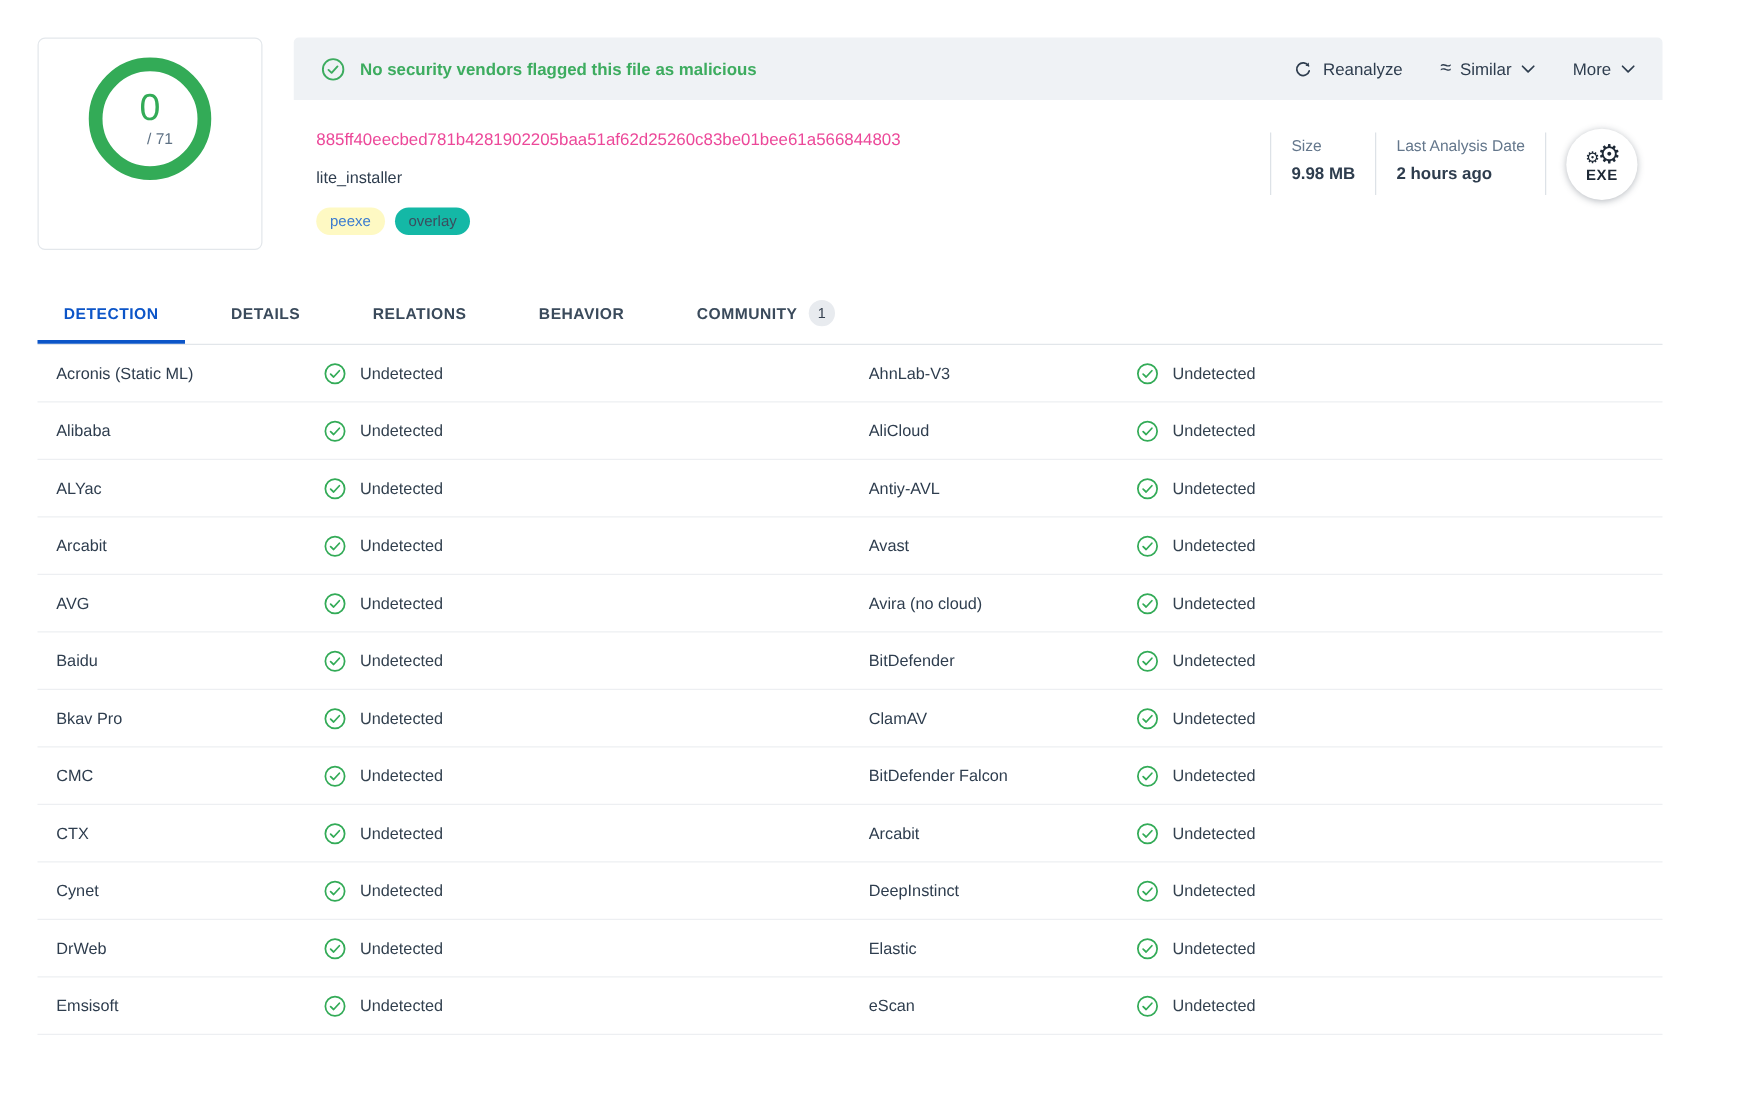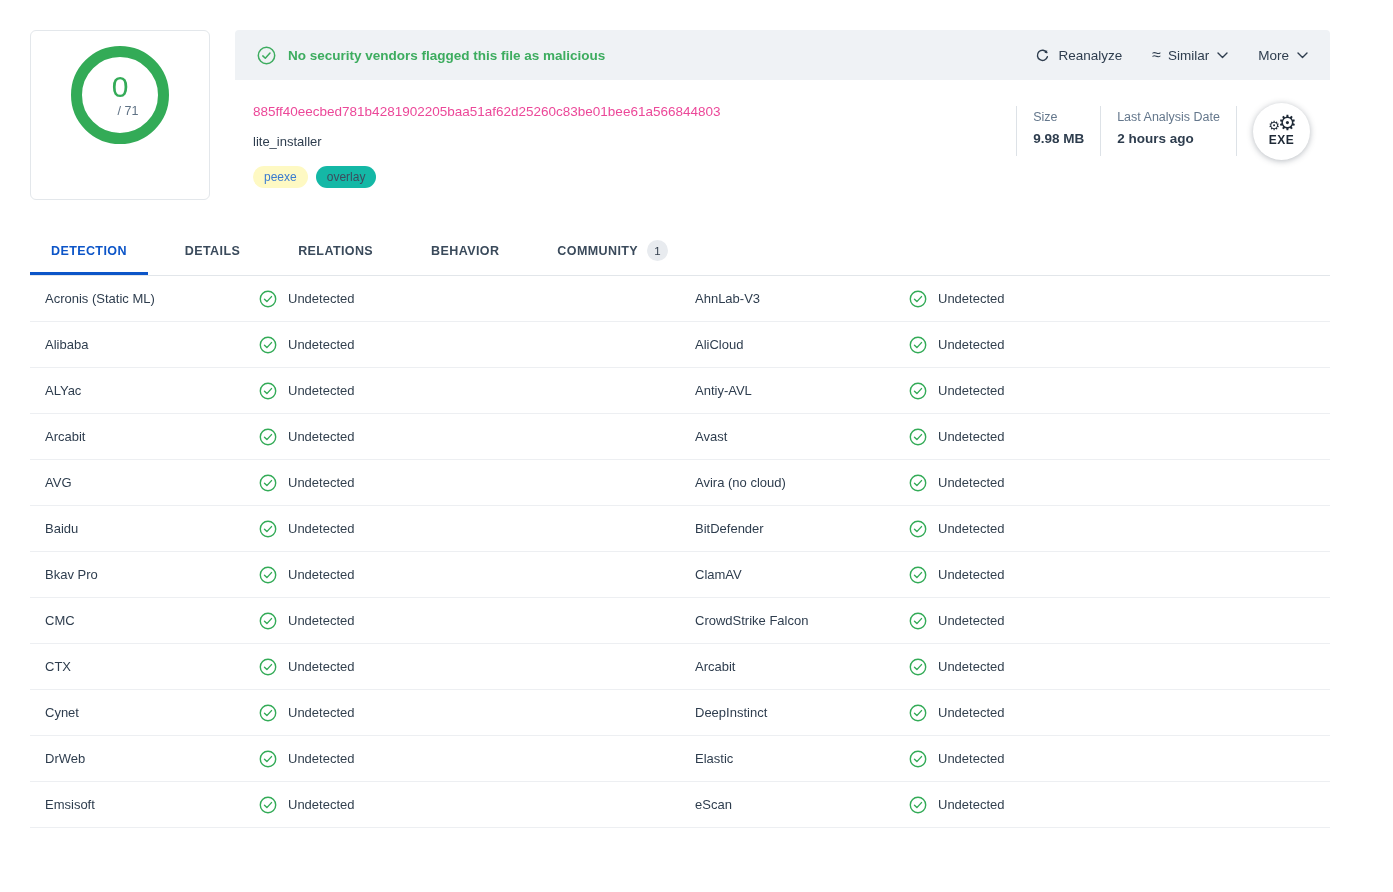--- a/index.html
+++ b/index.html
@@ -340,21 +340,21 @@
       <span class="vendor-name">CMC</span>
       <span class="status">
         <svg width="18" height="18" viewBox="0 0 18 18">
           <circle cx="9" cy="9" r="7.7" fill="none" stroke="#33ab57" stroke-width="1.4"></circle>
           <path d="M5.5 9.3l2.4 2.3 4.6-5" fill="none" stroke="#33ab57" stroke-width="1.4" stroke-linecap="round" stroke-linejoin="round"></path>
         </svg>
         <span class="status-text">Undetected</span>
       </span>
     </div>
     <div class="vcell">
-      <span class="vendor-name">CrowdStrike Falcon</span>
+      <span class="vendor-name">BitDefender Falcon</span>
       <span class="status">
         <svg width="18" height="18" viewBox="0 0 18 18">
           <circle cx="9" cy="9" r="7.7" fill="none" stroke="#33ab57" stroke-width="1.4"></circle>
           <path d="M5.5 9.3l2.4 2.3 4.6-5" fill="none" stroke="#33ab57" stroke-width="1.4" stroke-linecap="round" stroke-linejoin="round"></path>
         </svg>
         <span class="status-text">Undetected</span>
       </span>
     </div>
   </div>
 

